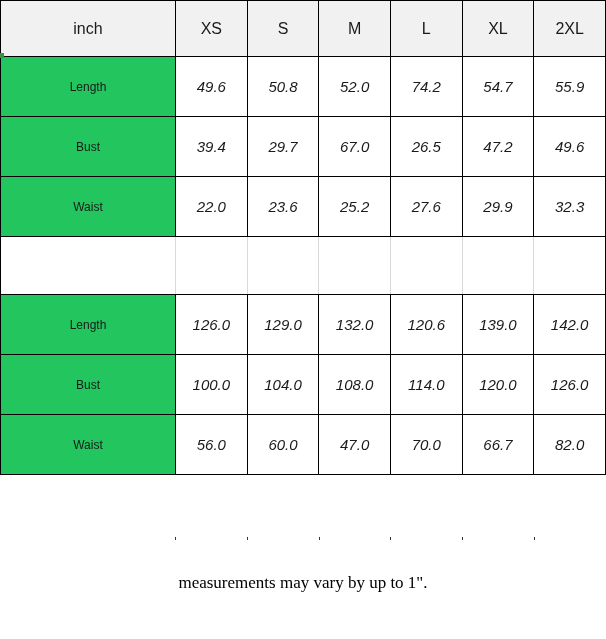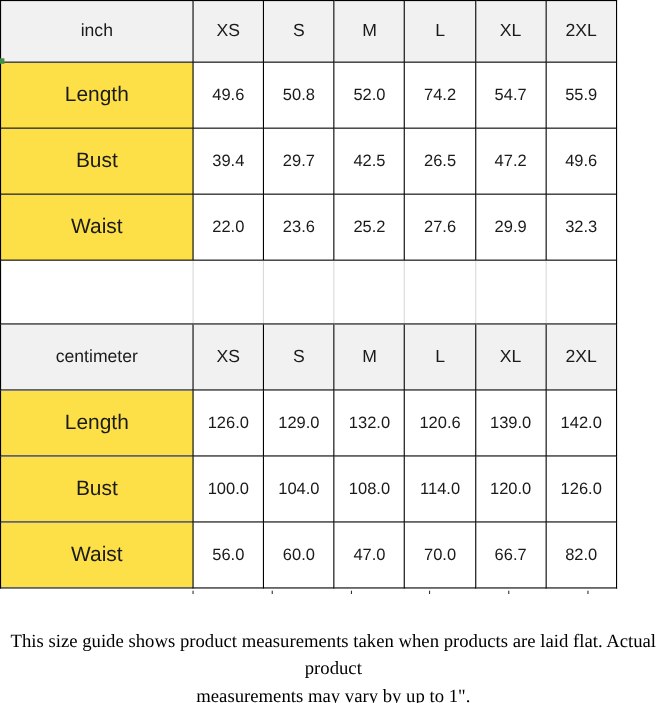--- a/index.html
+++ b/index.html
@@ -12,47 +12,48 @@
     width: 606px;
     height: 639px;
     background: #ffffff;
     overflow: hidden;
     font-family: "Liberation Sans", sans-serif;
     color: #1a1a1a;
   }
   table.size-table {
     border-collapse: collapse;
     table-layout: fixed;
-    width: 561px;
+    width: 606px;
     margin: 0;
     border-radius: 19px;
   }
   table.size-table td {
     border: 1px solid #000000;
     text-align: center;
     vertical-align: middle;
     padding: 0;
     overflow: hidden;
   }
   tr.hdr1 td { height: 55px; }
   tr.hdr2 td { height: 59px; }
   tr.datarow td { height: 59px; }
   tr.gaprow td { height: 57px; }
 
   tr.hdr1 td, tr.hdr2 td {
     background: #f1f1f1;
     font-size: 16px;
   }
   td.lbl {
-    background: #fde047;
-    font-size: 19px;
+    background: #22c55e;
+    font-size: 12px;
   }
   td.val {
     background: #ffffff;
     font-size: 15px;
+    font-style: italic;
   }
   tr.gaprow td {
     background: #ffffff;
     border-top: 1px solid #000000;
     border-bottom: 1px solid #000000;
     border-left: 1px solid #d9d9d9;
     border-right: 1px solid #d9d9d9;
   }
   tr.gaprow td.edge-l { border-left: 1px solid #000000; }
   tr.gaprow td.edge-r { border-right: 1px solid #000000; }
@@ -120,21 +121,21 @@
       <td class="val">52.0</td>
       <td class="val">74.2</td>
       <td class="val">54.7</td>
       <td class="val">55.9</td>
     </tr>
 
     <tr class="datarow">
       <td class="lbl">Bust</td>
       <td class="val">39.4</td>
       <td class="val">29.7</td>
-      <td class="val">42.5</td>
+      <td class="val">67.0</td>
       <td class="val">26.5</td>
       <td class="val">47.2</td>
       <td class="val">49.6</td>
     </tr>
 
     <tr class="datarow">
       <td class="lbl">Waist</td>
       <td class="val">22.0</td>
       <td class="val">23.6</td>
       <td class="val">25.2</td>
@@ -146,29 +147,20 @@
     <tr class="gaprow">
       <td class="edge-l"></td>
       <td></td>
       <td></td>
       <td></td>
       <td></td>
       <td></td>
       <td class="edge-r"></td>
     </tr>
 
-    <tr class="hdr2">
-      <td>centimeter</td>
-      <td>XS</td>
-      <td>S</td>
-      <td>M</td>
-      <td>L</td>
-      <td>XL</td>
-      <td>2XL</td>
-    </tr>
 
     <tr class="datarow">
       <td class="lbl">Length</td>
       <td class="val">126.0</td>
       <td class="val">129.0</td>
       <td class="val">132.0</td>
       <td class="val">120.6</td>
       <td class="val">139.0</td>
       <td class="val">142.0</td>
     </tr>
@@ -198,17 +190,16 @@
   <div class="green-marker"></div>
 
   <div class="tick" style="left:175px"></div>
   <div class="tick" style="left:247px"></div>
   <div class="tick" style="left:319px"></div>
   <div class="tick" style="left:390px"></div>
   <div class="tick" style="left:462px"></div>
   <div class="tick" style="left:534px"></div>
 
   <div class="footnote">
-    <div>This size guide shows product measurements taken when products are laid flat. Actual product</div>
     <div>measurements may vary by up to 1".</div>
   </div>
 
 </div>
 
 </body></html>

